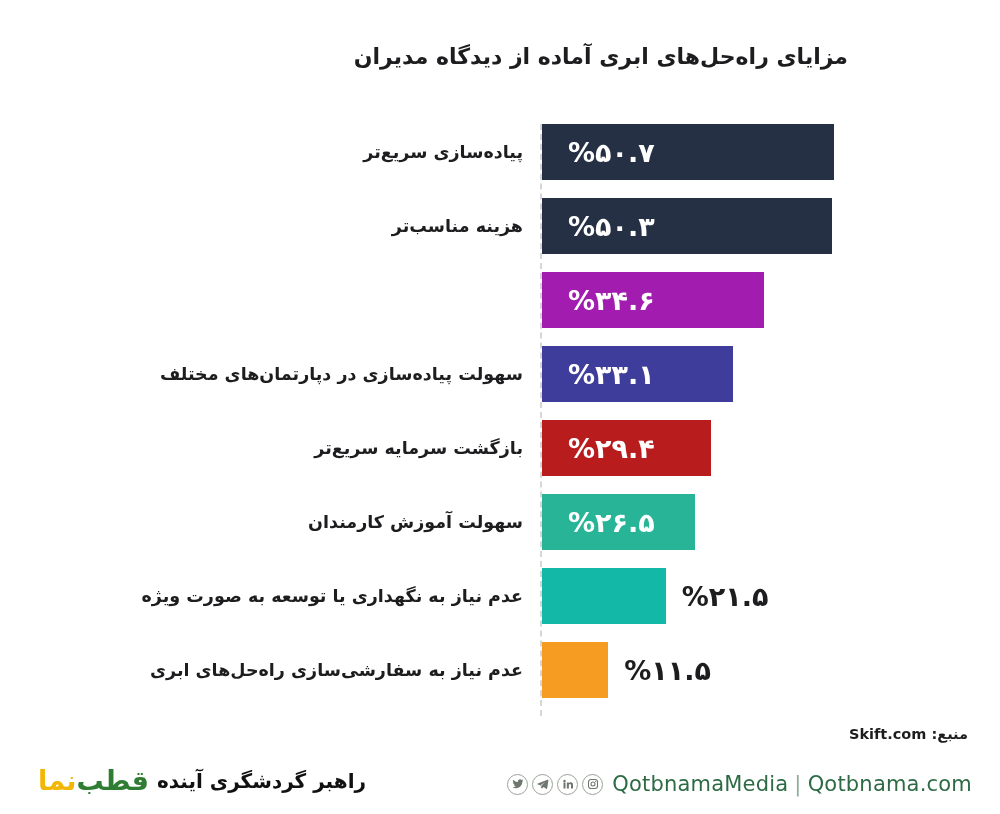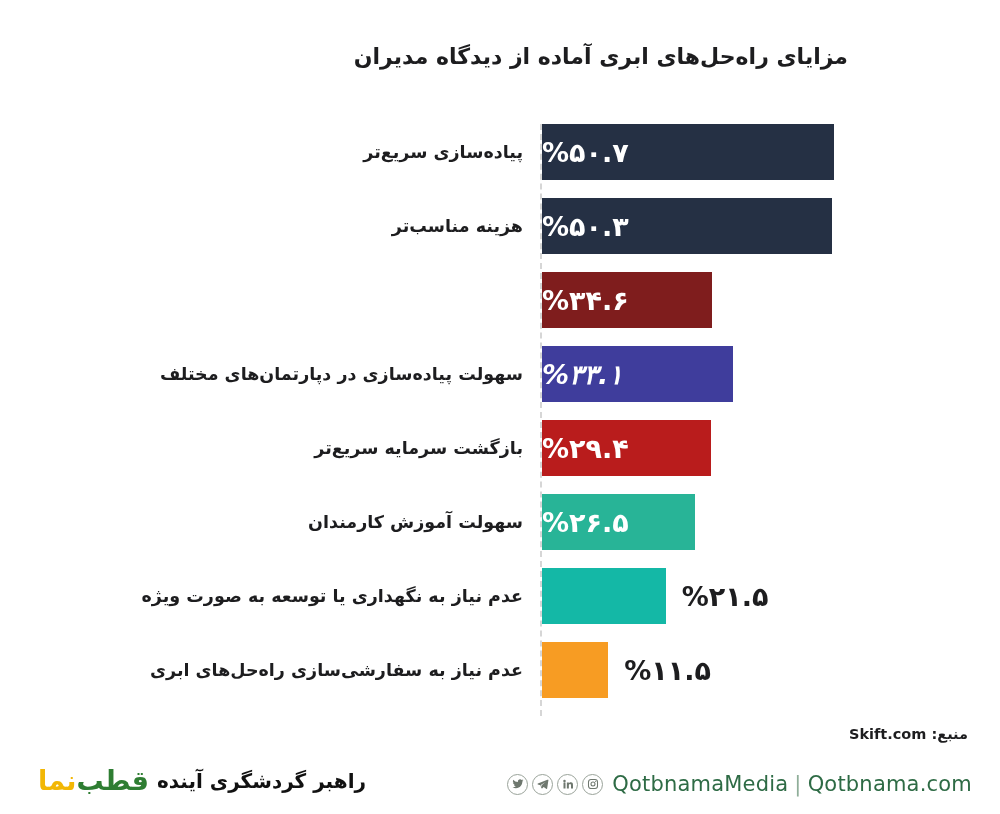--- a/index.html
+++ b/index.html
@@ -73,20 +73,21 @@
     align-items: center;
     justify-content: flex-start;
   }
   .bar-value {
     direction: rtl;
     unicode-bidi: plaintext;
     font-size: 27px;
     font-weight: 700;
     color: #ffffff;
     padding-right: 0;
+    padding-left: 26px;
     letter-spacing: 1px;
     white-space: nowrap;
   }
   .bar.outside .bar-value {
     position: absolute;
     left: 100%;
     margin-left: 16px;
     color: #1d1d1f;
     padding: 0;
   }
@@ -175,27 +176,27 @@
           <span class="bar-value">%۵۰.۷</span>
         </div>
       </div>
       <div class="row" style="top: 80px;">
         <div class="row-label">هزینه مناسب‌تر</div>
         <div class="bar" style="width: 289.696px; background: rgb(37, 48, 68); left: 542px;">
           <span class="bar-value">%۵۰.۳</span>
         </div>
       </div>
       <div class="row" style="top: 154px;">
-        <div class="bar" style="width: 170px; background: #7f1d1d; left: 542px;">
+        <div class="bar" style="width: 222px; background: #a21caf; left: 542px;">
           <span class="bar-value">%۳۴.۶</span>
         </div>
       </div>
       <div class="row" style="top: 228px;">
         <div class="row-label">سهولت پیاده‌سازی در دپارتمان‌های مختلف</div>
-        <div class="bar" style="width: 190.635px; background: rgb(63, 61, 156); left: 542px; font-style: italic;">
+        <div class="bar" style="width: 190.635px; background: rgb(63, 61, 156); left: 542px;">
           <span class="bar-value">%۳۳.۱</span>
         </div>
       </div>
       <div class="row" style="top: 302px;">
         <div class="row-label">بازگشت سرمایه سریع‌تر</div>
         <div class="bar" style="width: 169.325px; background: #b91c1c; left: 542px;">
           <span class="bar-value">%۲۹.۴</span>
         </div>
       </div>
       <div class="row" style="top: 376px;">

